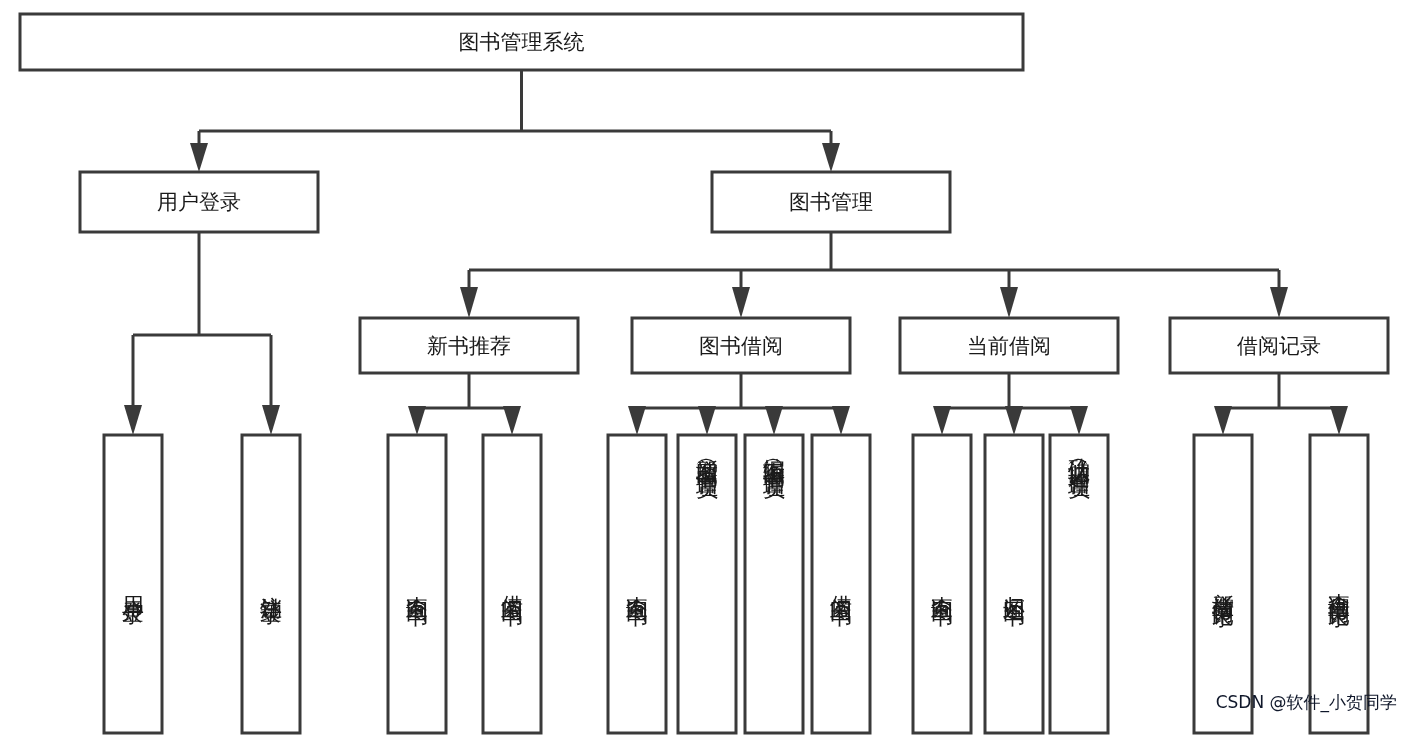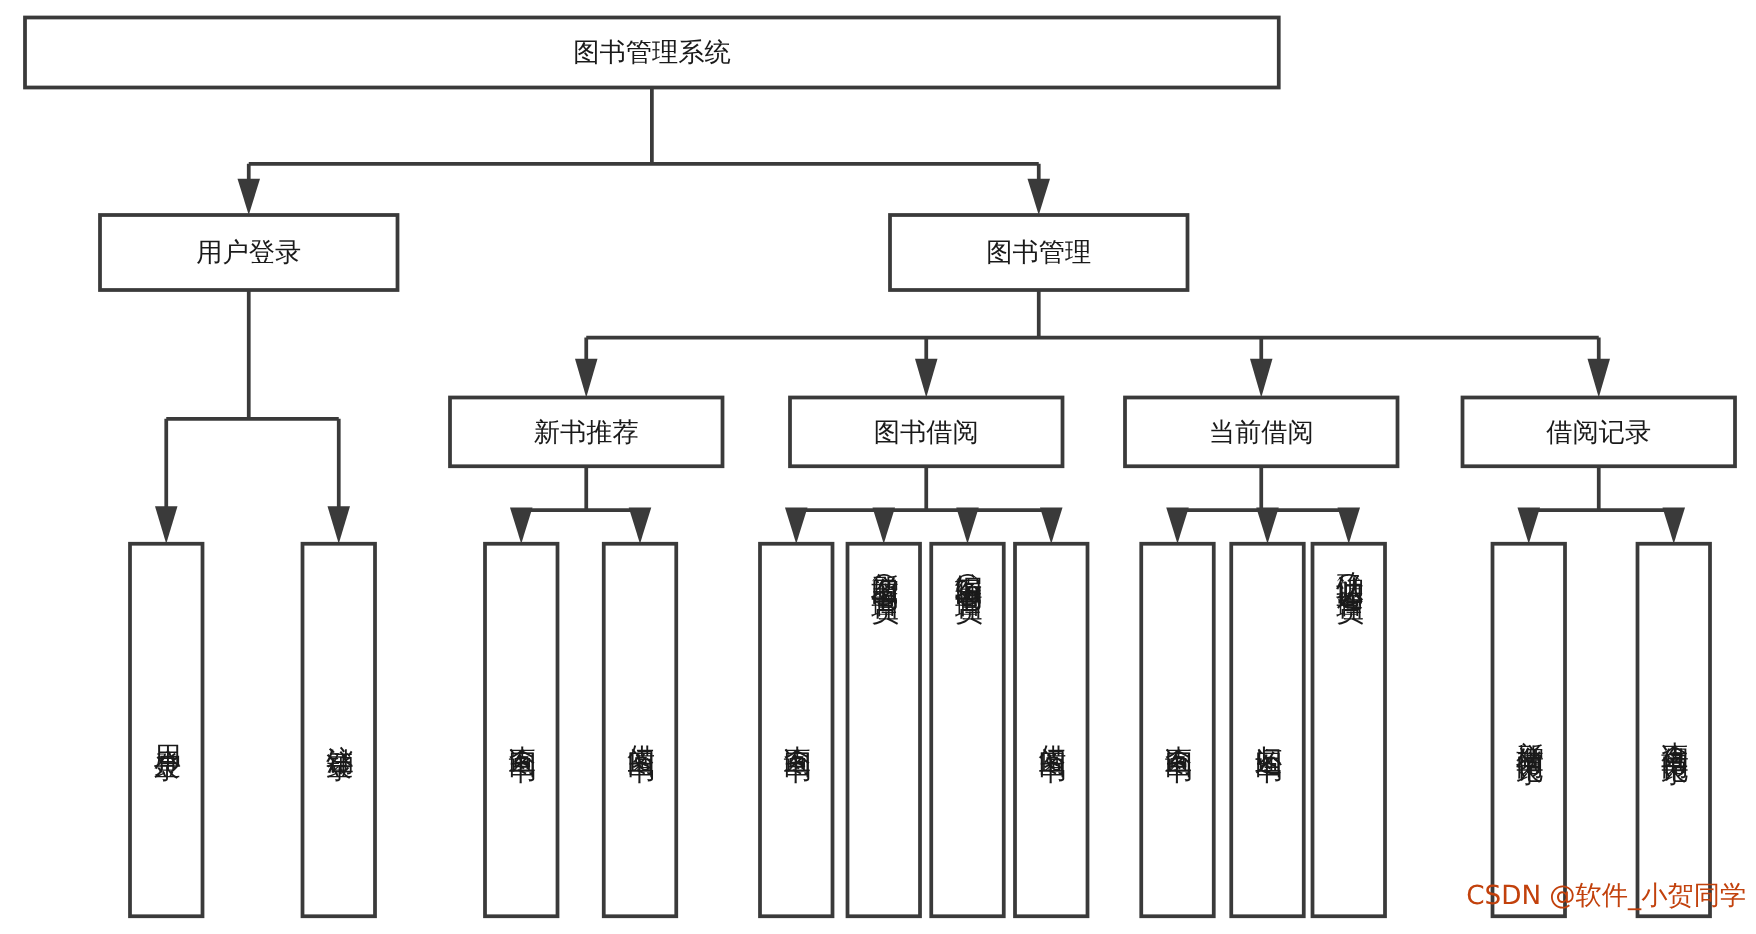--- a/index.html
+++ b/index.html
@@ -63,24 +63,24 @@
     letter-spacing: 3px;
     white-space: nowrap;
     pointer-events: none;
     display: flex;
     align-items: center;
     justify-content: center;
   }
   .watermark {
     position: absolute;
     right: 8px;
-    bottom: 4px;
-    font-family: "DejaVu Sans", "Liberation Sans", sans-serif;
-    font-size: 21px;
-    color: #c2410c;
+    bottom: 20px;
+    font-family: "DejaVu Sans", "Liberation Sans", sans-serif;
+    font-size: 17px;
+    color: #0f172a;
     white-space: nowrap;
     user-select: none;
   }
 </style>
 </head>
 <body>
 
 <div id="diagram-root">
 
   <svg class="diagram" viewBox="0 0 1405 747" xmlns="http://www.w3.org/2000/svg">

